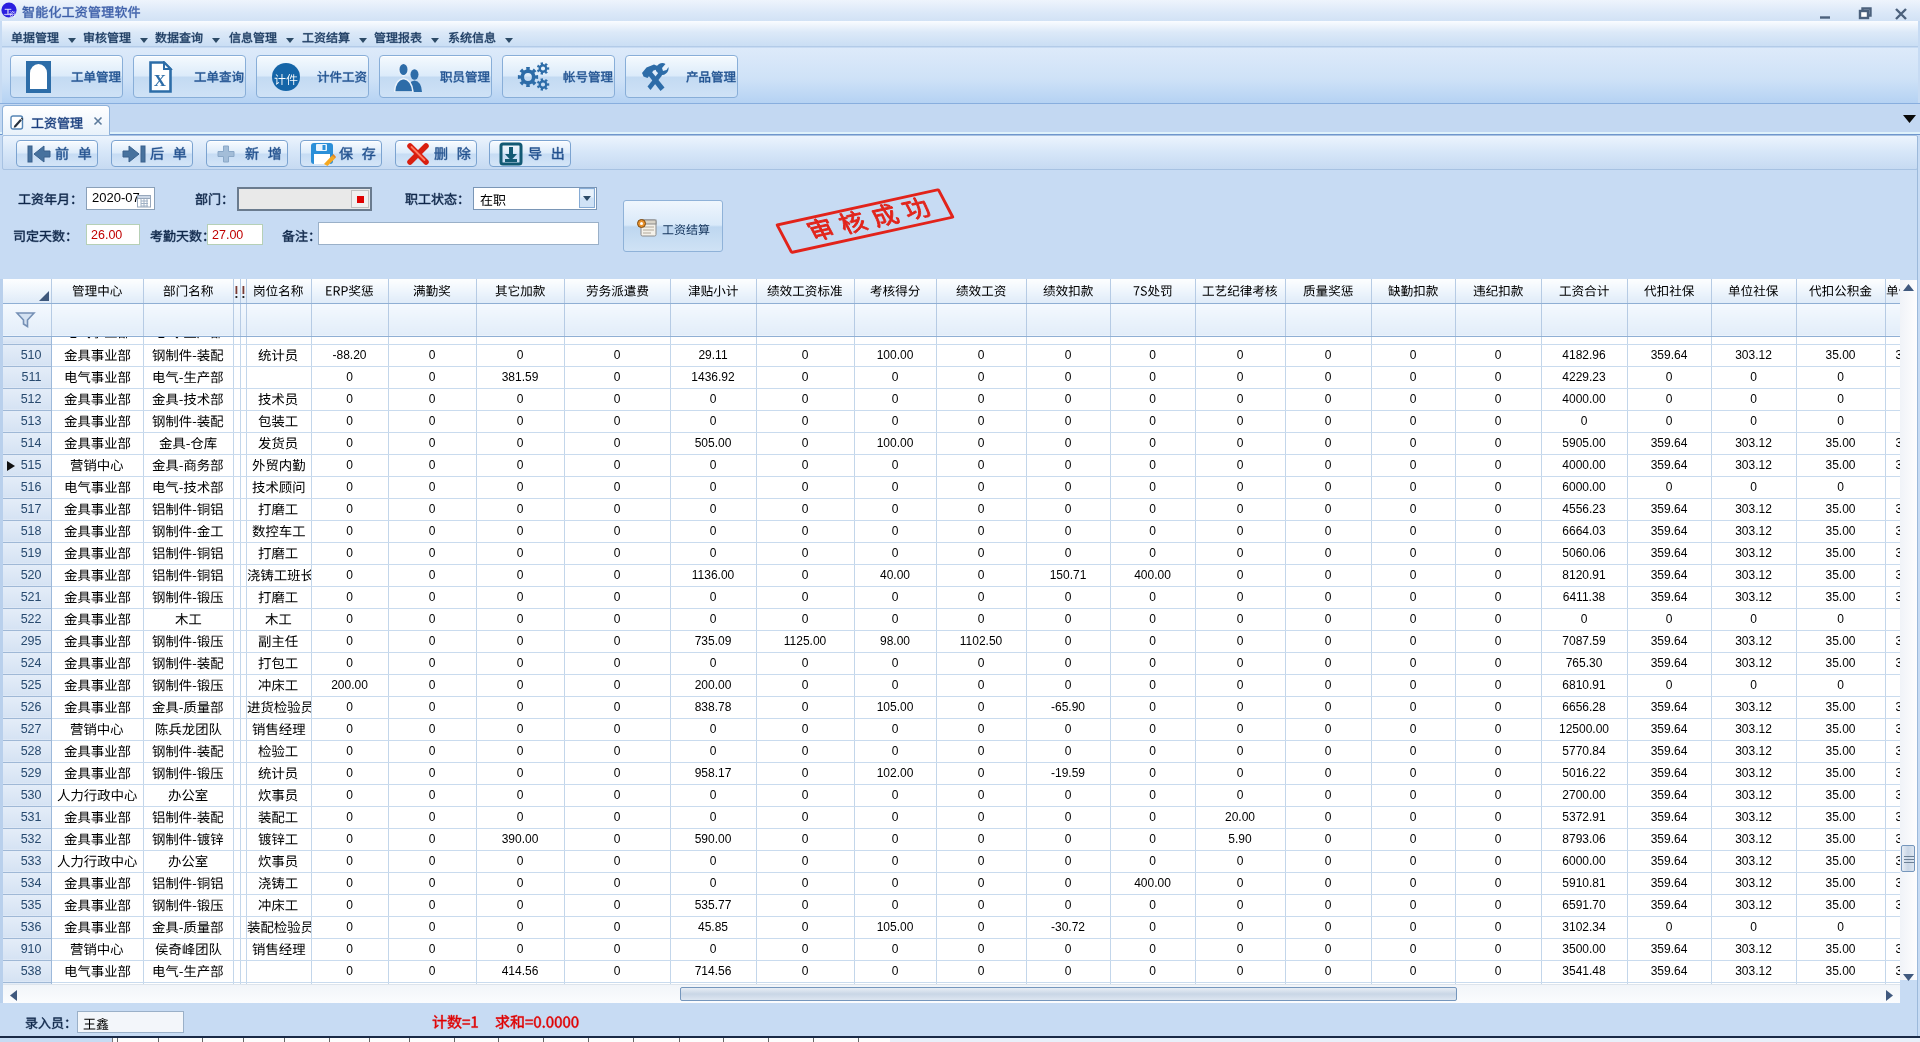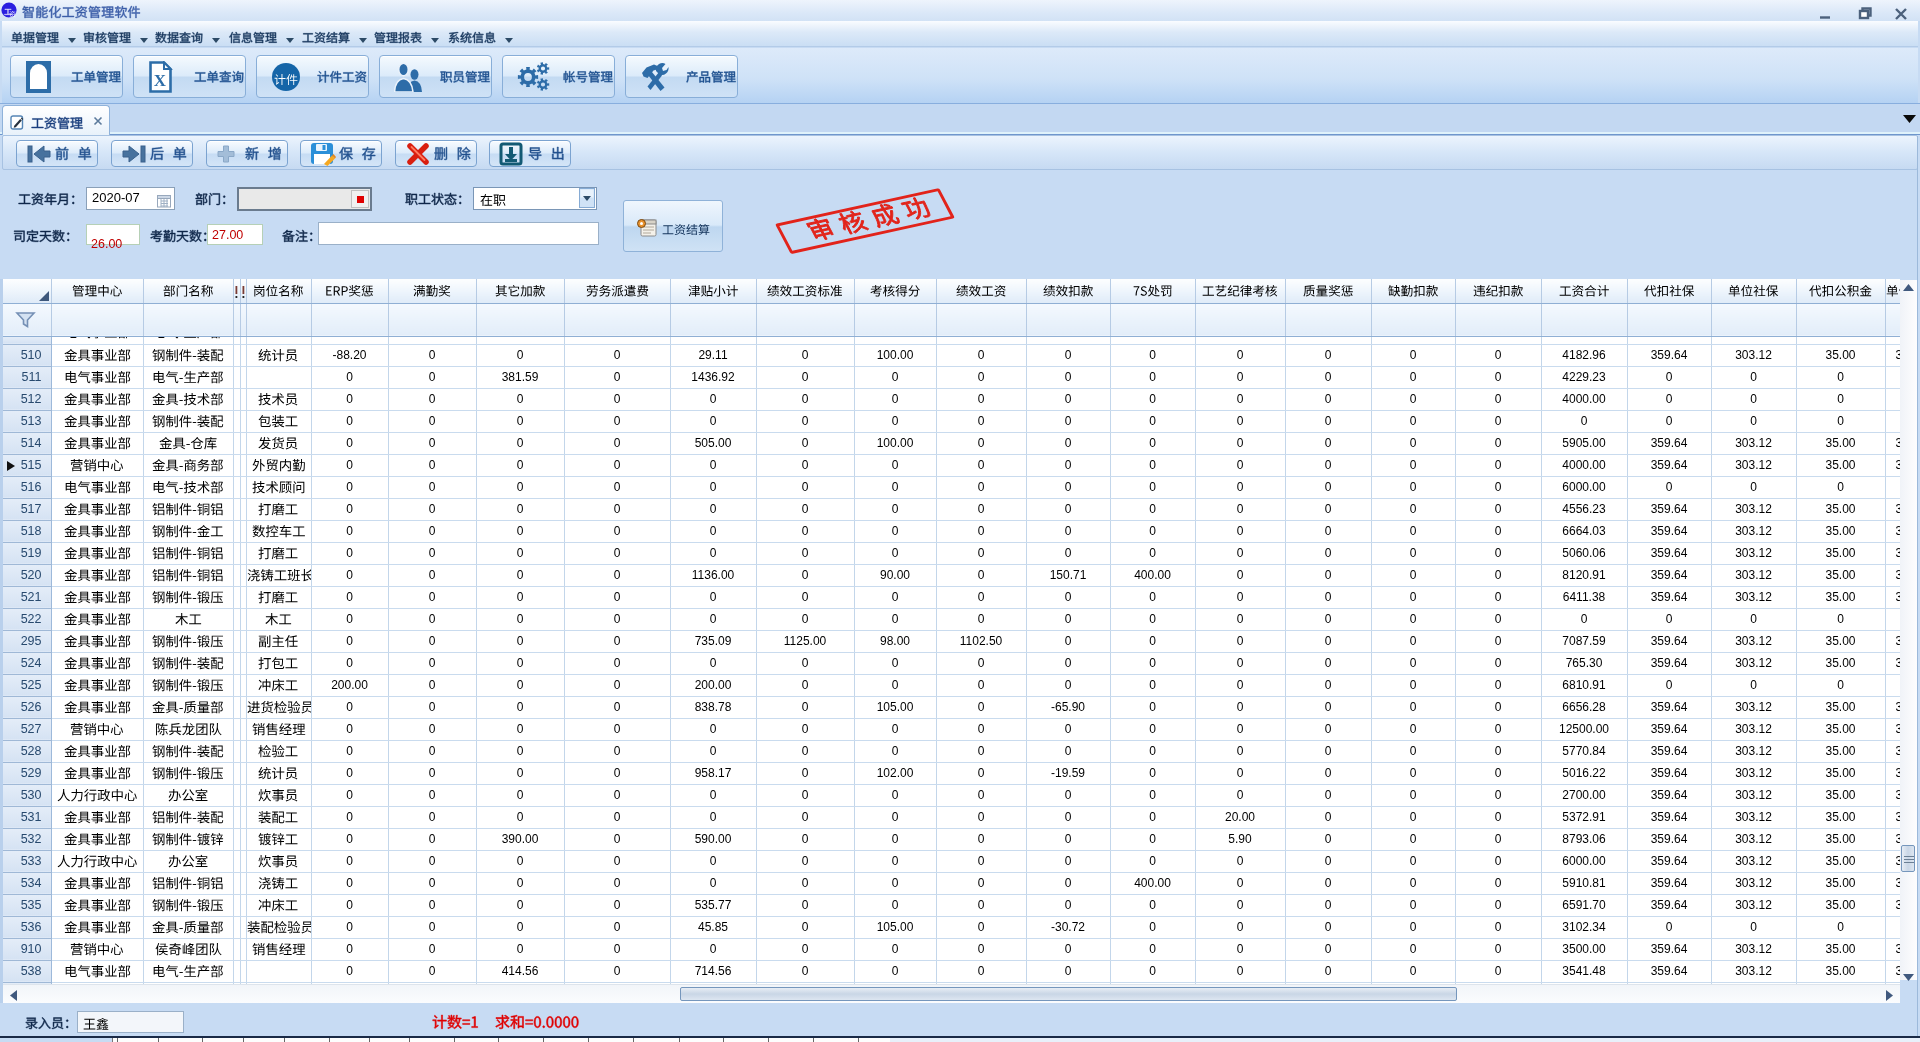--- a/index.html
+++ b/index.html
@@ -372,21 +372,21 @@
     <div class="abs" style="left:0;top:0;width:1920px;height:0">
       <div class="lbl" style="left:18px;top:190px"><svg width="65.0" height="13" viewBox="0 -215 1280 256" style="overflow:visible">
           <g fill="#10284a" stroke="#10284a" stroke-width="9">
             <use href="#g5DE5" x="0"></use>
             <use href="#g8D44" x="256"></use>
             <use href="#g5E74" x="512"></use>
             <use href="#g6708" x="768"></use>
             <use href="#gFF1A" x="1024"></use>
           </g>
         </svg></div>
-      <div class="inp" style="left:86px;top:187px;width:89px;height:23px;border-color:#8aa0b8">
+      <div class="inp" style="left:86px;top:187px;width:69px;height:23px;border-color:#8aa0b8">
         <span style="position:absolute;left:5px;top:2px;font-size:13px;color:#000">2020-07</span>
         <span style="position:absolute;right:2px;top:3px"><svg width="15" height="14" viewBox="0 0 15 14">
             <rect x="0.5" y="1.5" width="13" height="11.5" fill="#fff" stroke="#98a8bc"></rect>
             <rect x="0.5" y="1.5" width="13" height="3" fill="#cdd8e6" stroke="#98a8bc"></rect>
             <g stroke="#9fb0c4">
               <path d="M4 7 H11 M4 9.5 H11 M4 12 H11"></path>
               <path d="M4 5 V13 M7 5 V13 M10 5 V13"></path>
             </g>
           </svg></span>
       </div>
@@ -427,21 +427,21 @@
       <div class="lbl" style="left:13px;top:227px"><svg width="65.0" height="13" viewBox="0 -215 1280 256" style="overflow:visible">
           <g fill="#10284a" stroke="#10284a" stroke-width="9">
             <use href="#g53F8" x="0"></use>
             <use href="#g5B9A" x="256"></use>
             <use href="#g5929" x="512"></use>
             <use href="#g6570" x="768"></use>
             <use href="#gFF1A" x="1024"></use>
           </g>
         </svg></div>
       <div class="inp" style="left:86px;top:224px;width:54px;height:21px;border:1px solid #b6d0b6">
-        <span style="position:absolute;left:4px;top:12px;font-size:12.5px;color:#c00000">26.00</span>
+        <span style="position:absolute;left:4px;top:3px;font-size:12.5px;color:#c00000">26.00</span>
       </div>
       <div class="lbl" style="left:150px;top:227px"><svg width="65.0" height="13" viewBox="0 -215 1280 256" style="overflow:visible">
           <g fill="#10284a" stroke="#10284a" stroke-width="9">
             <use href="#g8003" x="0"></use>
             <use href="#g52E4" x="256"></use>
             <use href="#g5929" x="512"></use>
             <use href="#g6570" x="768"></use>
             <use href="#gFF1A" x="1024"></use>
           </g>
         </svg></div>
@@ -1402,21 +1402,21 @@
                   <use href="#g73ED" x="768"></use>
                   <use href="#g957F" x="1024"></use>
                 </g>
               </svg></td>
             <td>0</td>
             <td>0</td>
             <td>0</td>
             <td>0</td>
             <td>1136.00</td>
             <td>0</td>
-            <td>90.00</td>
+            <td>40.00</td>
             <td>0</td>
             <td>150.71</td>
             <td>400.00</td>
             <td>0</td>
             <td>0</td>
             <td>0</td>
             <td>0</td>
             <td>8120.91</td>
             <td>359.64</td>
             <td>303.12</td>

